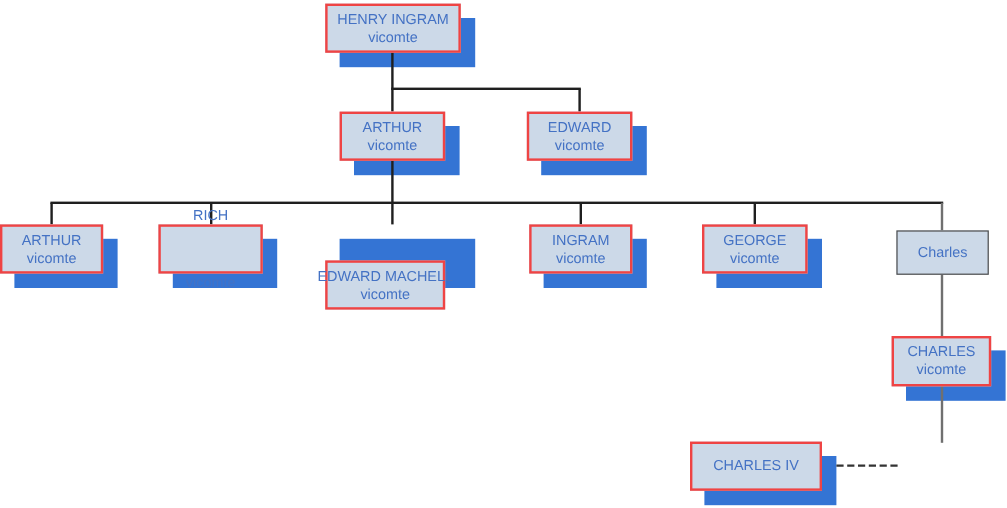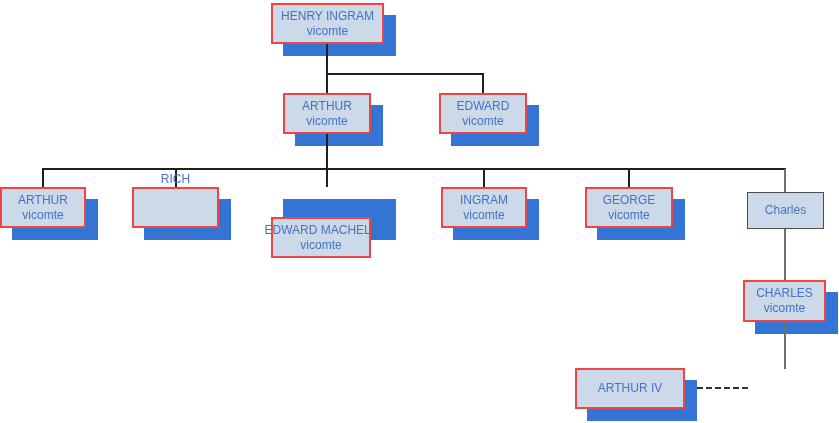--- a/index.html
+++ b/index.html
@@ -126,17 +126,17 @@
   <div class="node plain" style="left:747px;top:192px;width:77px;height:37px;">
     <span class="nm">Charles</span>
   </div>
 
   <div class="node" style="left:743px;top:280px;width:83px;height:42px;">
     <span class="nm">CHARLES</span>
     <span class="sub">vicomte</span>
   </div>
 
   <div class="node" style="left:575px;top:368px;width:110px;height:41px;">
-    <span class="nm">ARTHUR IV</span>
+    <span class="nm">CHARLES IV</span>
   </div>
 
 
 </div>
 
 </body></html>

